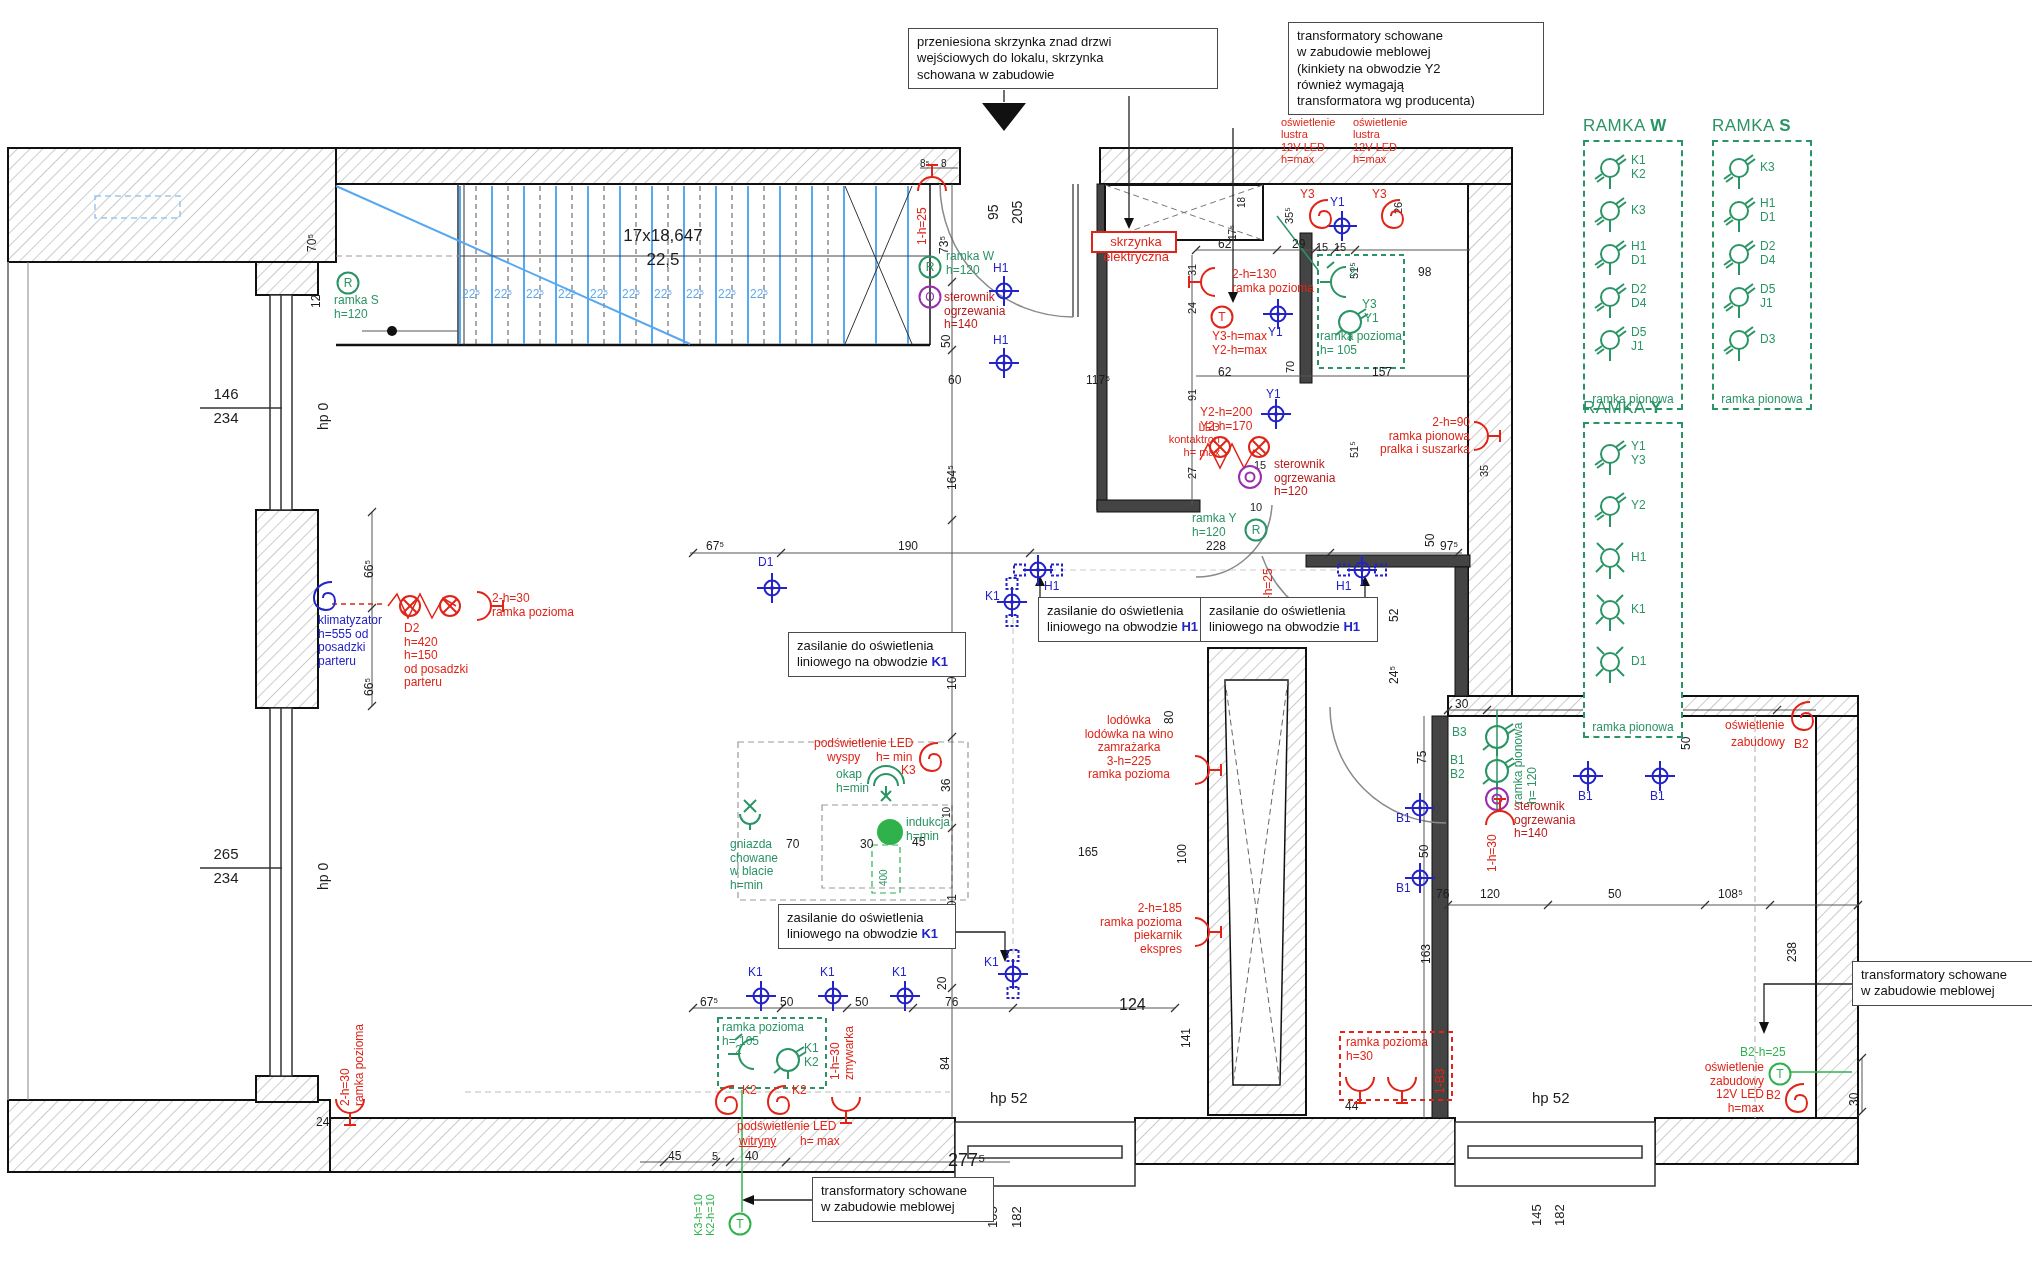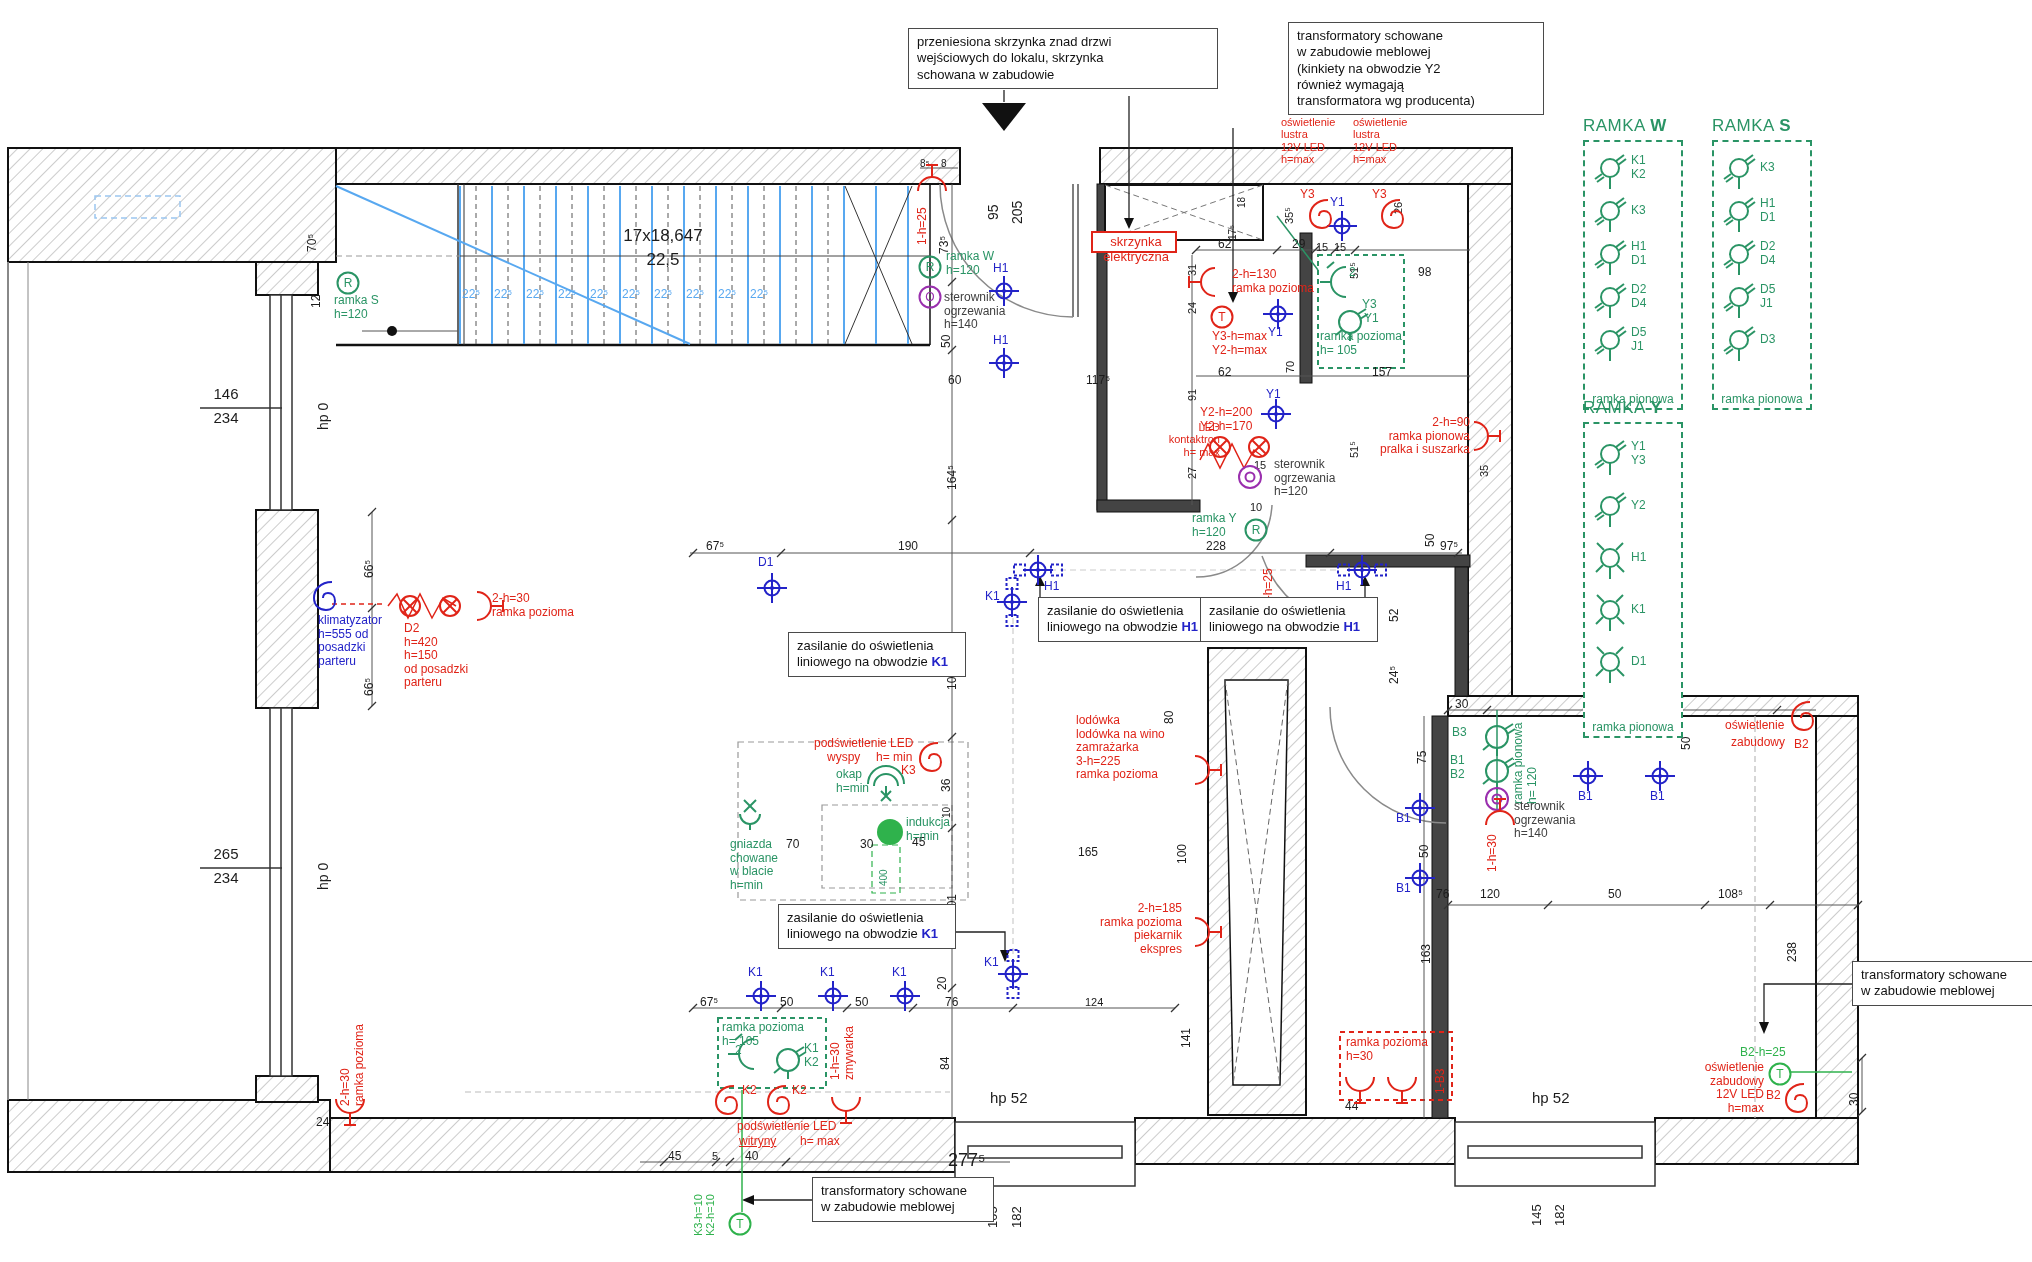--- a/index.html
+++ b/index.html
@@ -3,21 +3,21 @@
 <meta charset="utf-8">
 <style>
   html,body{margin:0;padding:0;background:#fff;}
   #plan{position:relative;width:2032px;height:1262px;background:#fff;overflow:hidden;
         font-family:"Liberation Sans",sans-serif;}
   svg.layer,#labels,#callouts,#legends{position:absolute;left:0;top:0;width:2032px;height:1262px;}
   #labels,#callouts,#legends{pointer-events:none;}
   .lbl{position:absolute;white-space:pre-line;line-height:1.13;color:#1c1c1c;}
   .v{transform:rotate(-90deg);transform-origin:0 0;white-space:pre;}
   .c-red{color:#e02418}.c-blue{color:#2323c8}.c-teal{color:#2a9465}
-  .c-green2{color:#2fb24c}.c-purple{color:#404040}.c-lblue{color:#58a8f0}.c-k{color:#1c1c1c}
+  .c-green2{color:#2fb24c}.c-purple{color:#b91c1c}.c-lblue{color:#58a8f0}.c-k{color:#1c1c1c}
   .callout{position:absolute;background:#fff;border:1.5px solid #4a4a4a;padding:5px 8px;
            font-size:13px;line-height:1.25;color:#111;}
   .callout b{font-weight:bold;}
   .legend{position:absolute;}
   .legend .ltitle{font-size:17px;color:#2a9465;letter-spacing:.5px;margin-bottom:4px;}
   .legend .lbox{border:2px dashed #2a9465;background:#fff;position:relative;}
   .legend .litem{display:flex;align-items:center;}
   .legend .llabels{font-size:12px;color:#2a9465;line-height:1.15;}
   .legend .lfooter{position:absolute;bottom:2px;left:0;right:0;text-align:center;
                    font-size:12px;color:#2a9465;}
@@ -286,21 +286,21 @@
       <div class="lbl c-k v" style="left: 1163px; top: 724px; font-size: 12px;">80</div>
       <div class="lbl c-k v" style="left: 1176px; top: 864px; font-size: 12px;">100</div>
       <div class="lbl c-k" style="left: 1078px; top: 846px; font-size: 12px;">165</div>
       <div class="lbl c-k v" style="left: 1180px; top: 1048px; font-size: 12px;">141</div>
       <div class="lbl c-k v" style="left: 936px; top: 990px; font-size: 12px;">20</div>
       <div class="lbl c-k v" style="left: 939px; top: 1070px; font-size: 12px;">84</div>
       <div class="lbl c-k" style="left: 700px; top: 996px; font-size: 12px;">67⁵</div>
       <div class="lbl c-k" style="left: 780px; top: 996px; font-size: 12px;">50</div>
       <div class="lbl c-k" style="left: 855px; top: 996px; font-size: 12px;">50</div>
       <div class="lbl c-k" style="left: 945px; top: 996px; font-size: 12px;">76</div>
-      <div class="lbl c-k" style="left: 1085px; top: 996px; font-size: 11px;">124</div>
+      <div class="lbl c-k" style="left: 1119px; top: 996px; font-size: 16px;">124</div>
       <div class="lbl c-k" style="left: 990px; top: 1090px; font-size: 15px;">hp 52</div>
       <div class="lbl c-k" style="left: 948px; top: 1150px; font-size: 18px; text-align: right;">277⁵</div>
       <div class="lbl c-k v" style="left: 986px; top: 1228px; font-size: 13px;">105</div>
       <div class="lbl c-k v" style="left: 1010px; top: 1228px; font-size: 13px;">182</div>
       <div class="lbl c-k" style="left: 668px; top: 1150px; font-size: 12px;">45</div>
       <div class="lbl c-k" style="left: 712px; top: 1150px; font-size: 11px;">5</div>
       <div class="lbl c-k" style="left: 745px; top: 1150px; font-size: 12px;">40</div>
       <div class="lbl c-k" style="left: 1218px; top: 238px; font-size: 12px;">62</div>
       <div class="lbl c-k" style="left: 1292px; top: 238px; font-size: 12px;">29</div>
       <div class="lbl c-k" style="left: 1316px; top: 241px; font-size: 11px;">15</div>
@@ -370,21 +370,21 @@
       <div class="lbl c-red" style="left: 1372px; top: 188px; font-size: 12px;">Y3</div>
       <div class="lbl c-red" style="left: 1200px; top: 406px; font-size: 12px;">Y2-h=200
 Y2-h=170</div>
       <div class="lbl c-red" style="left: 1150px; top: 421px; font-size: 11px; width: 70px; text-align: right;">LED
 kontaktron
 h= max</div>
       <div class="lbl c-red" style="left: 1374px; top: 416px; font-size: 12px; width: 96px; text-align: right;">2-h=90
 ramka pionowa
 pralka i suszarka</div>
       <div class="lbl c-red v" style="left: 1262px; top: 606px; font-size: 12px;">1-h=25</div>
-      <div class="lbl c-red" style="left: 1076px; top: 714px; font-size: 12px; width: 106px; text-align: left;">lodówka
+      <div class="lbl c-red" style="left: 1076px; top: 714px; font-size: 12px; width: 106px; text-align: center;">lodówka
 lodówka na wino
 zamrażarka
 3-h=225
 ramka pozioma</div>
       <div class="lbl c-red" style="left: 1084px; top: 902px; font-size: 12px; width: 98px; text-align: right;">2-h=185
 ramka pozioma
 piekarnik
 ekspres</div>
       <div class="lbl c-red" style="left: 814px; top: 737px; font-size: 12px;">podświetlenie LED</div>
       <div class="lbl c-red" style="left: 827px; top: 751px; font-size: 12px;">wyspy</div>

